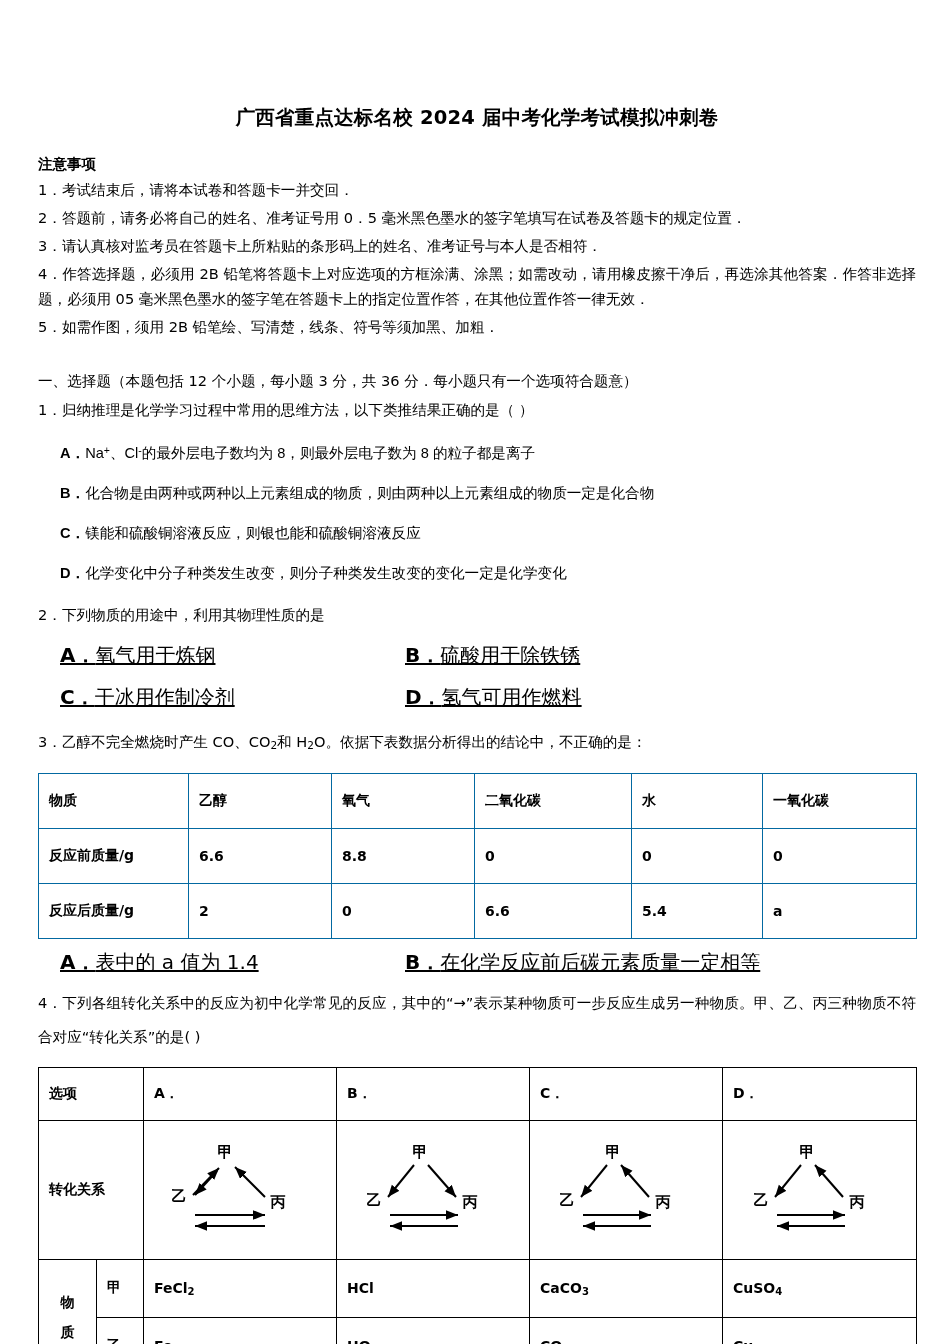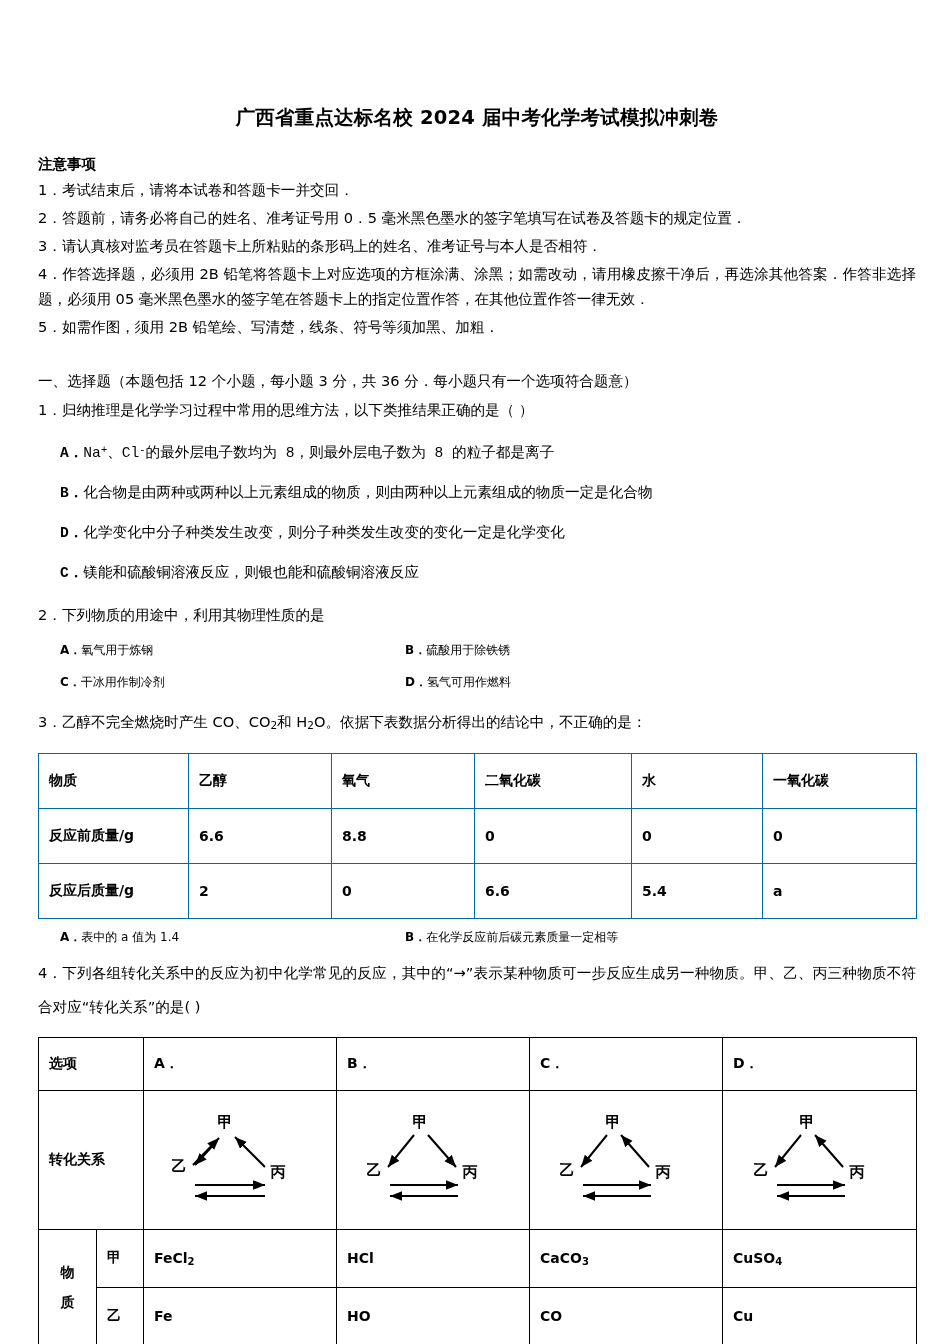--- a/index.html
+++ b/index.html
@@ -80,29 +80,30 @@
     line-height: 34px;
     text-align: justify;
   }
   .opt-block {
     margin-top: 8px;
   }
   .opt-row {
     font-size: 14.6px;
     line-height: 24px;
     margin-top: 16px;
-    font-family: Liberation Mono, monospace;
+    font-family: Liberation Sans, sans-serif;
     padding-left: 22px;
   }
   .opt-two {
     display: flex;
     margin-top: 15px;
     padding-left: 22px;
-    font-size: 12px;
-    font-family: "DejaVu Sans", "Liberation Sans", sans-serif;
+    font-size: 20px;
+    font-family: "DejaVu Sans", "Liberation Sans", sans-serif;
+    text-decoration: underline;
   }
   .opt-two > span:first-child { width: 345px; flex: 0 0 345px; }
   .opt-inline {
     font-size: 14.6px;
     line-height: 24px;
     margin-top: 15px;
     padding-left: 22px;
     font-family: "DejaVu Sans", "Liberation Sans", sans-serif;
   }
   .opt-label { font-weight: bold; }
@@ -188,24 +189,24 @@
   
   <div class="q-stem">1．归纳推理是化学学习过程中常用的思维方法，以下类推结果正确的是（      ）</div>
   <div class="opt-block">
     <div class="opt-row">
       <span class="opt-label">A．</span><span>Na<sup>+</sup>、Cl<sup>-</sup>的最外层电子数均为 8，则最外层电子数为 8 的粒子都是离子</span>
     </div>
     <div class="opt-row">
       <span class="opt-label">B．</span><span>化合物是由两种或两种以上元素组成的物质，则由两种以上元素组成的物质一定是化合物</span>
     </div>
     <div class="opt-row">
+      <span class="opt-label">C．</span><span>镁能和硫酸铜溶液反应，则银也能和硫酸铜溶液反应</span>
+    </div>
+    <div class="opt-row">
       <span class="opt-label">D．</span><span>化学变化中分子种类发生改变，则分子种类发生改变的变化一定是化学变化</span>
-    </div>
-    <div class="opt-row">
-      <span class="opt-label">C．</span><span>镁能和硫酸铜溶液反应，则银也能和硫酸铜溶液反应</span>
     </div>
   </div>
 
   
   <div class="q-stem" style="margin-top:17px">2．下列物质的用途中，利用其物理性质的是</div>
   <div class="opt-block">
     <div class="opt-two">
       <span><span class="opt-label">A．</span><span>氧气用于炼钢</span></span>
       <span><span class="opt-label">B．</span><span>硫酸用于除铁锈</span></span>
     </div>

